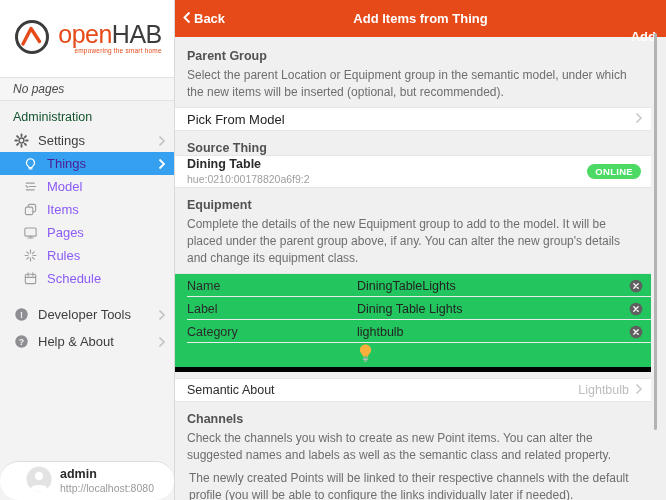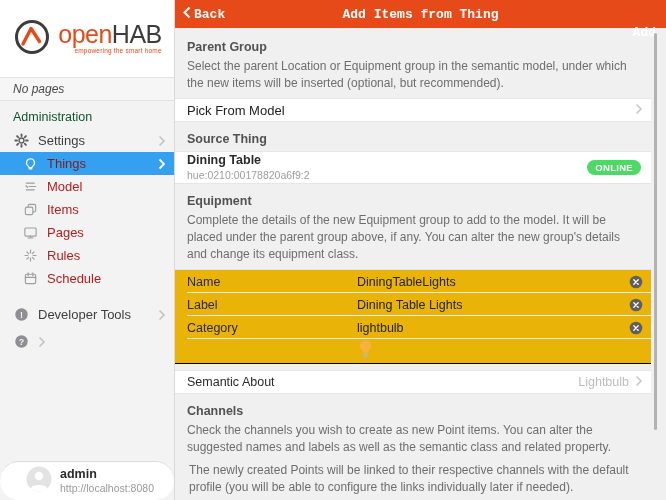--- a/index.html
+++ b/index.html
@@ -26,72 +26,72 @@
   .lt-hab{color:#3c3c3b;font-weight:500;}
   .tagline{color:#e64a19;font-size:6.5px;margin-top:1px;letter-spacing:0.2px;}
   .no-pages{
     height:22px;display:flex;align-items:center;padding-left:13px;
     font-style:italic;font-size:12px;color:#4a4a4a;
     border-top:1px solid #e2e2e2;border-bottom:1px solid #e2e2e2;background:#f6f6f6;
   }
   .admin-label{padding:9px 0 5px 13px;font-size:12.5px;color:#14532d;}
   .side-item{
     height:23px;display:flex;align-items:center;gap:9px;
-    padding:0 8px 0 13px;font-size:13px;color:#3e3e3e;cursor:pointer;
+    padding:0 8px 0 13px;font-size:13px;color:#3e3e3e;cursor:pointer;justify-content:flex-end;
   }
   .side-item .s-ico{width:16px;height:16px;display:flex;align-items:center;justify-content:center;flex:none;}
   .side-item .s-label{flex:1;white-space:nowrap;overflow:hidden;}
-  .side-item.sub{padding-left:22px;color:#b91c1c;}
+  .side-item.sub{padding-left:22px;color:#8b5cf6;}
   .side-item.selected{
-    background:#359ff0;color:#7f1d1d;font-weight:500;
+    background:#359ff0;color:#4c1d95;font-weight:500;
   }
   .side-item .chev{flex:none;display:flex;align-items:center;}
   .footer-gap{margin-top:13px;}
   .gap4{margin-top:4px;}
   .user-area{
     margin-top:auto;background:#fff;border-top:1px solid #ddd;
     height:38px;display:flex;align-items:center;gap:8px;padding-left:26px;cursor:pointer;border-radius:19px;
   }
   .user-name{font-size:12.5px;font-weight:700;color:#2b2b2b;line-height:1.2;}
   .user-url{font-size:10.5px;color:#9a9a9a;line-height:1.2;}
 
   
   .main{flex:1;display:flex;flex-direction:column;position:relative;}
   .navbar{
-    height:28px;background:#e64a19;color:#fff;display:flex;align-items:center;
-    position:relative;flex:none;font-family:Liberation Mono, monospace;
+    height:37px;background:#e64a19;color:#fff;display:flex;align-items:center;
+    position:relative;flex:none;
   }
   .nav-back{display:flex;align-items:center;gap:3px;padding-left:8px;font-size:13px;font-weight:600;cursor:pointer;}
   .nav-title{
     position:absolute;left:0;right:0;text-align:center;font-size:13px;font-weight:700;pointer-events:none;
   }
   .nav-add{margin-left:auto;padding-right:10px;font-size:13px;font-weight:700;cursor:pointer;margin-top:36px;}
 
   .content{flex:1;overflow:hidden;padding-right:15px;position:relative;}
   .block-title{margin:10px 14px 0 12px;font-size:12.5px;font-weight:600;color:#525252;}
   .t-first{margin-top:12px;}
   .block-desc{margin:4px 18px 0 12px;font-size:12px;line-height:1.42;color:#6e6e6e;}
 
   .row{
     background:#fff;border-top:1px solid #e6e6e6;border-bottom:1px solid #e6e6e6;
     display:flex;align-items:center;box-sizing:border-box;
   }
   .link-row{margin-top:6px;height:24px;padding:0 8px 0 12px;font-size:13px;color:#232323;cursor:pointer;}
   .link-row .r-label{flex:1;}
-  .thing-row{margin-top:5px;height:33px;padding:0 10px 0 12px;}
+  .thing-row{height:33px;padding:0 10px 0 12px;}
   .thing-main{flex:1;display:flex;flex-direction:column;justify-content:center;}
   .thing-name{font-size:12.5px;font-weight:700;color:#2b2b2b;line-height:1.25;}
   .thing-uid{font-size:10.5px;color:#9e9e9e;line-height:1.2;}
   .badge-online{
     background:#4cd964;color:#fff;font-size:9.5px;font-weight:700;letter-spacing:0.3px;
     border-radius:99px;padding:2px 8px;flex:none;
   }
 
   .white-block{
-    margin-top:6px;background:#eab308;border-top:1px solid #e6e6e6;border-bottom:1px solid #000000;
+    margin-top:6px;background:#22c55e;border-top:1px solid #e6e6e6;border-bottom:5px solid #000000;
   }
   .field-row{
     height:23px;display:flex;align-items:center;padding:0 8px 0 12px;position:relative;
   }
   .field-row::after{
     content:'';position:absolute;left:12px;right:0;bottom:0;height:1px;background:#ececec;
   }
   .field-label{flex:0 0 170px;font-size:12.5px;color:#2b2b2b;}
   .field-input{
     flex:1;border:none;background:transparent;outline:none;
@@ -235,20 +235,21 @@
         </span>
       </div>
 
       <div class="side-item gap4">
         <span class="s-ico">
           <svg width="15" height="15" viewBox="0 0 16 16">
             <circle cx="8" cy="8" r="6.6" fill="#8e8e93"></circle>
             <text x="8" y="11.2" text-anchor="middle" font-size="9.5" font-weight="bold" fill="#f3f3f3" font-family="Liberation Sans, sans-serif">?</text>
           </svg>
         </span>
+        <span class="s-label">Help &amp; About</span>
         <span class="chev">
           <svg width="8" height="12" viewBox="0 0 8 12">
               <polyline points="1.5,1.5 6,6 1.5,10.5" fill="none" stroke="#c2c2c2" stroke-width="1.6"></polyline>
             </svg>
         </span>
       </div>
     </nav>
 
     <div class="user-area">
       <span>

